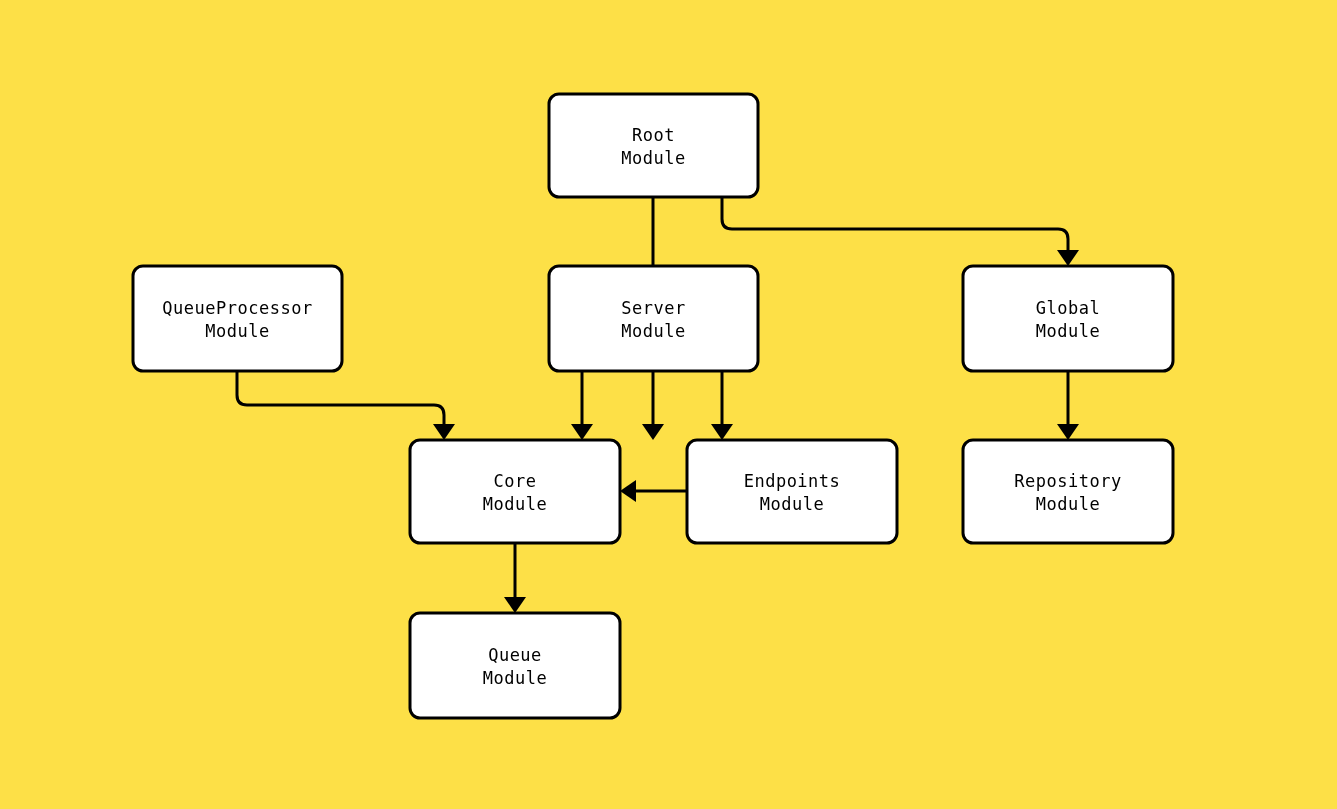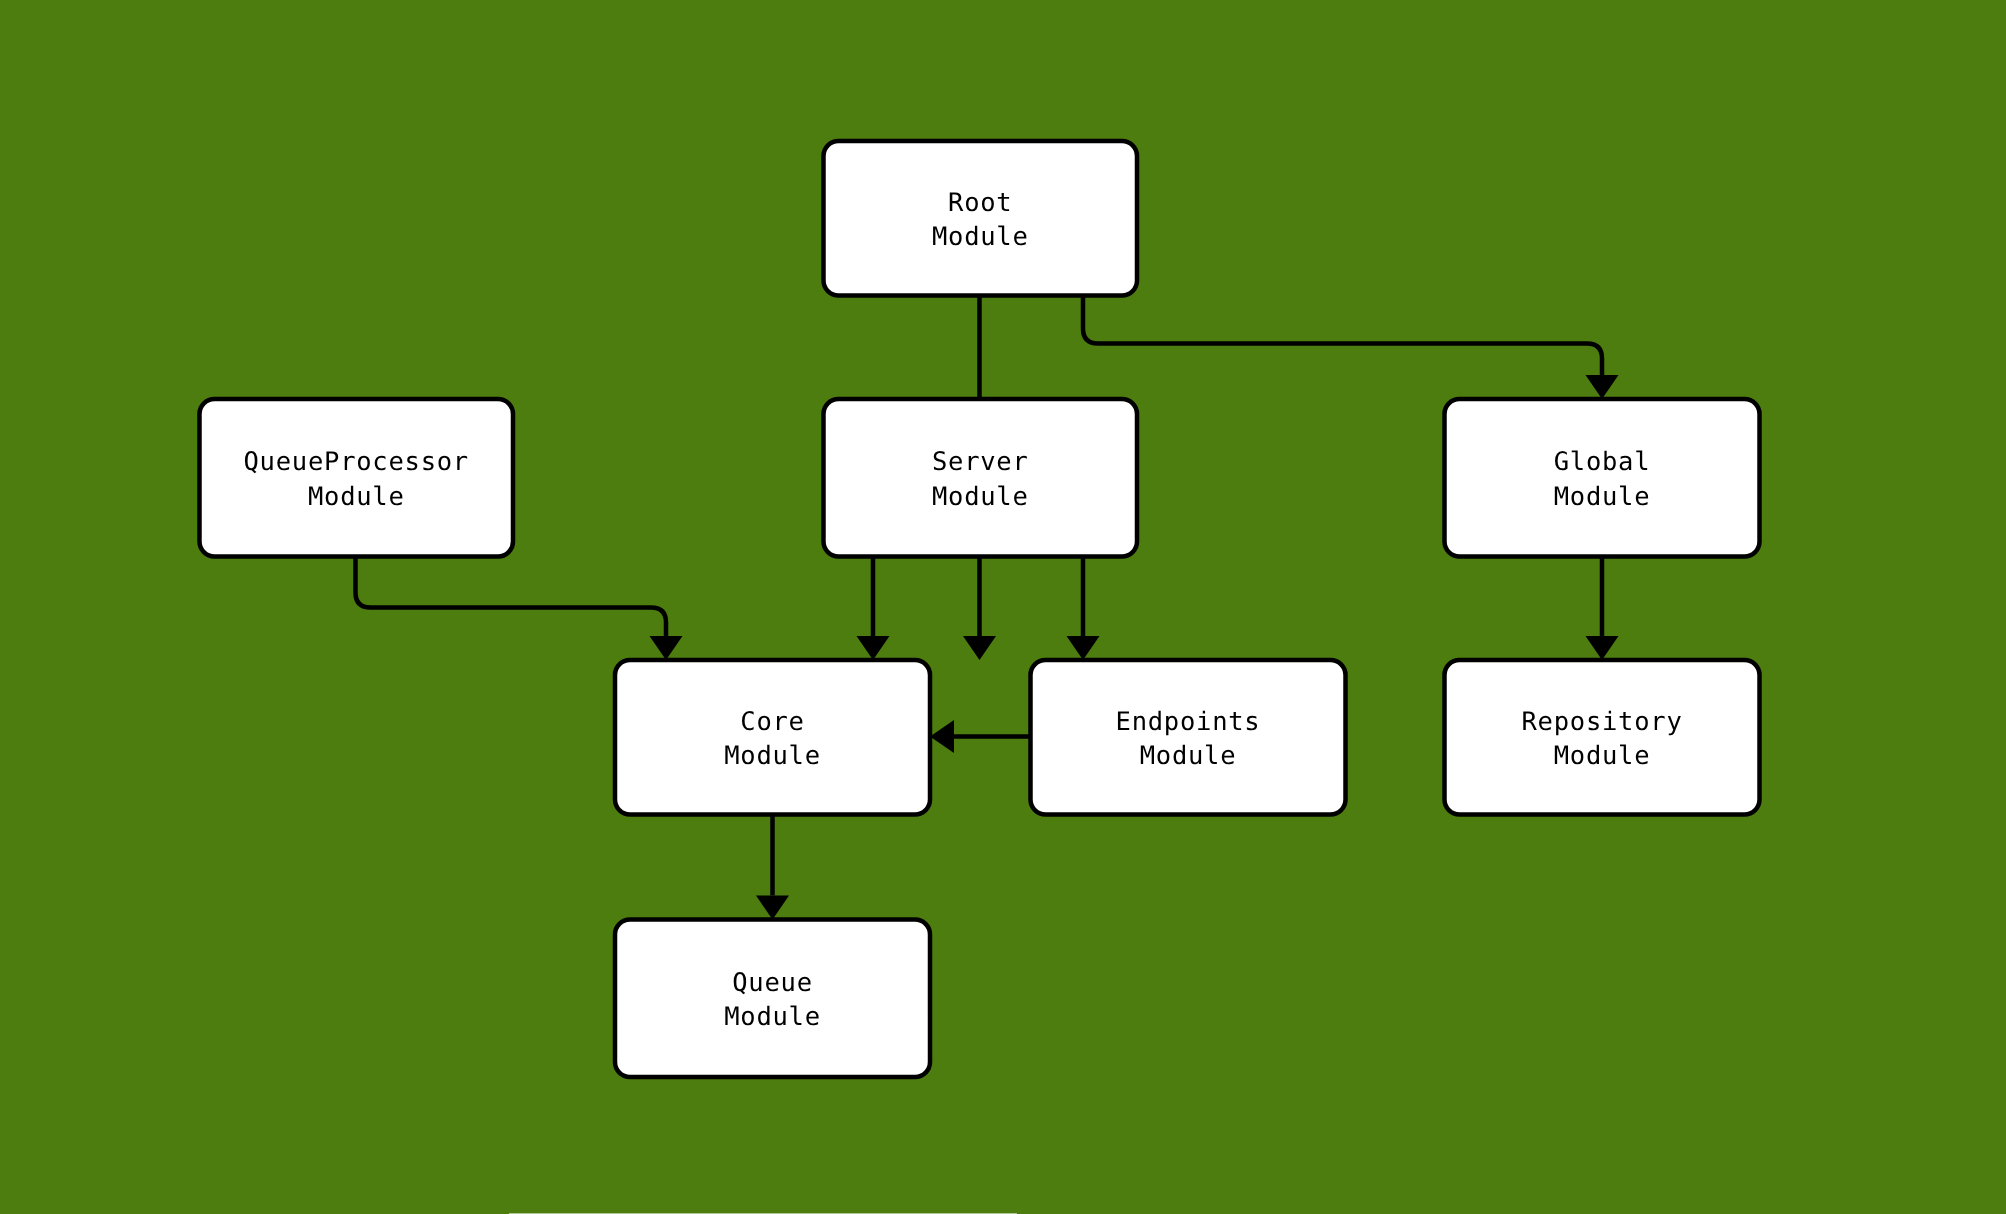--- a/index.html
+++ b/index.html
@@ -11,21 +11,21 @@
   body {
     width: 1337px;
     height: 809px;
     font-family: "DejaVu Sans Mono", "Liberation Mono", monospace;
     overflow: hidden;
   }
   #diagram-root {
     position: relative;
     width: 1337px;
     height: 809px;
-    background: #4d7c0f;
+    background: #fde047;
   }
   #diagram-svg {
     position: absolute;
     left: 0;
     top: 0;
     width: 1337px;
     height: 809px;
     display: block;
   }
   .node-box {

